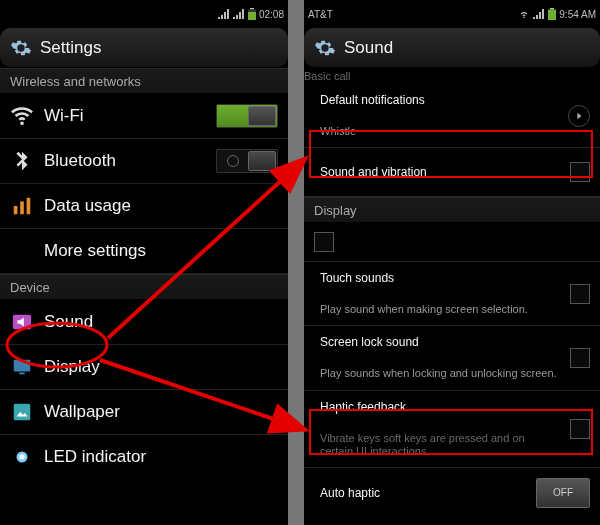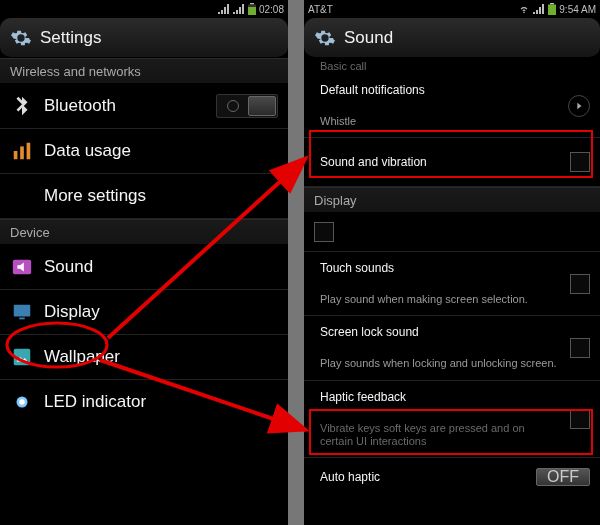--- a/index.html
+++ b/index.html
@@ -22,21 +22,21 @@
     color: #e8e8e8;
     display: flex;
     flex-direction: column;
     overflow: hidden;
   }
   .phone.left { width: 288px; height: 525px; }
   .phone.right { width: 296px; height: 525px; }
 
   
   .statusbar {
-    height: 18px;
+    height: 28px;
     background: #000;
     color: #bfbfbf;
     font-size: 10px;
     display: flex;
     align-items: center;
     padding: 0 4px;
     justify-content: space-between;
   }
   .sb-left { display: flex; align-items: center; gap: 3px; text-align: right; }
   .sb-right { display: flex; align-items: center; gap: 3px; }
@@ -104,22 +104,22 @@
   .checkbox {
     width: 20px; height: 20px; border: 1px solid #555; background: #0a0a0a;
   }
 
   .chevron {
     width: 22px; height: 22px; border-radius: 50%; border: 1px solid #444;
     display:flex; align-items:center; justify-content:center;
   }
 
   .off-pill {
-    width: 54px; height: 18px; background: linear-gradient(#555,#333);
-    border: 1px solid #666; border-radius: 2px; color: #ccc; font-size: 16px;
+    width: 54px; height: 30px; background: linear-gradient(#555,#333);
+    border: 1px solid #666; border-radius: 2px; color: #ccc; font-size: 10px;
     display:flex; align-items:center; justify-content:center;
   }
 
   
   .annotations {
     position: absolute;
     top: 0; left: 0; width: 600px; height: 525px;
     pointer-events: none;
   }
 
@@ -155,20 +155,34 @@
       <span class="gear">
         <svg width="22" height="22" viewBox="0 0 24 24">
             <path fill="#9fbfd8" d="M12 8a4 4 0 100 8 4 4 0 000-8zm9 4a7 7 0 01-.1 1.2l2 1.6-2 3.4-2.4-1a7 7 0 01-2 .1l-.4 2.6h-4l-.4-2.6a7 7 0 01-2-.1l-2.4 1-2-3.4 2-1.6A7 7 0 013 12a7 7 0 01.1-1.2l-2-1.6 2-3.4 2.4 1a7 7 0 012-.1L8 4h4l.4 2.6a7 7 0 012 .1l2.4-1 2 3.4-2 1.6c0 .4.1.8.1 1.2z"></path>
           </svg>
       </span>
       <span class="title">Settings</span>
     </div>
 
     <div class="section-label">Wireless and networks</div>
 
+    <div class="row">
+      <span class="icon">
+        <svg width="22" height="22" viewBox="0 0 24 24">
+            <path fill="#ddd" d="M12 18a2 2 0 100 4 2 2 0 000-4zm-4-3a6 6 0 018 0l-2 2a3 3 0 00-4 0zm-4-4a12 12 0 0116 0l-2 2a9 9 0 00-12 0zm-4-4a18 18 0 0124 0l-2 2a15 15 0 00-20 0z"></path>
+          </svg>
+      </span>
+      <div class="texts">
+          <span class="label big">Wi-Fi</span>
+        </div>
+      <div class="ctrl toggle on">
+          <div class="bar"></div>
+          <div class="knob"></div>
+        </div>
+    </div>
 
     <div class="row">
       <span class="icon">
         <svg width="22" height="22" viewBox="0 0 24 24">
             <path fill="#ddd" d="M12 2l6 6-4 4 4 4-6 6v-8l-4 4-2-2 6-6-6-6 2-2 4 4z"></path>
           </svg>
       </span>
       <div class="texts">
           <span class="label big">Bluetooth</span>
         </div>
@@ -271,21 +285,21 @@
 
     <div class="screen-header">
       <span class="gear">
         <svg width="22" height="22" viewBox="0 0 24 24">
             <path fill="#9fbfd8" d="M12 8a4 4 0 100 8 4 4 0 000-8zm9 4a7 7 0 01-.1 1.2l2 1.6-2 3.4-2.4-1a7 7 0 01-2 .1l-.4 2.6h-4l-.4-2.6a7 7 0 01-2-.1l-2.4 1-2-3.4 2-1.6A7 7 0 013 12a7 7 0 01.1-1.2l-2-1.6 2-3.4 2.4 1a7 7 0 012-.1L8 4h4l.4 2.6a7 7 0 012 .1l2.4-1 2 3.4-2 1.6c0 .4.1.8.1 1.2z"></path>
           </svg>
       </span>
       <span class="title">Sound</span>
     </div>
 
-    <div style="padding:2px 16px 2px 16px;color:#6a6a6a;font-size:11px">Basic call</div>
+    <div style="padding:2px 16px 2px 0;color:#6a6a6a;font-size:11px">Basic call</div>
 
     <div class="row short">
       <div class="texts" style="padding-left:6px">
         <span class="label">Default notifications</span>
         <span class="sub">Whistle</span>
       </div>
       <div class="ctrl chevron">
         <svg width="10" height="10" viewBox="0 0 24 24">
             <path fill="#aaa" d="M8 4l10 8-10 8z"></path>
           </svg>

